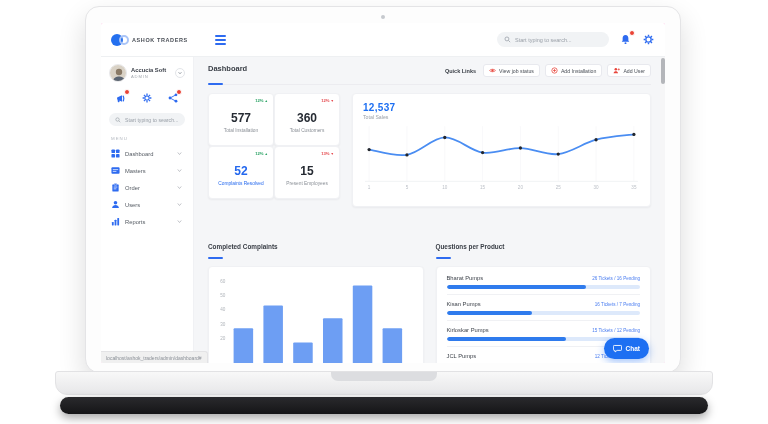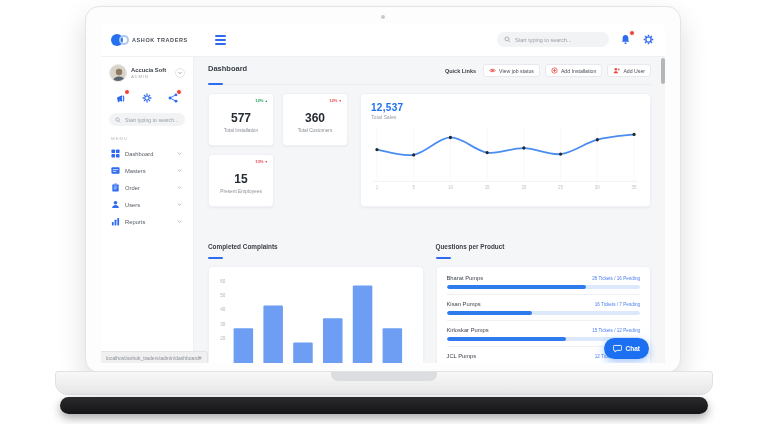--- a/index.html
+++ b/index.html
@@ -57,21 +57,21 @@
   .page-head { display:flex; align-items:flex-start; border-bottom:1px solid #ececf0; padding-bottom:7px; margin-bottom:8px; position:relative; }
   .page-title { font-size:7.5px; font-weight:bold; color:#383d45; }
   .title-accent { position:absolute; left:0; bottom:-1px; width:15px; height:2px; background:#2e6bf0; border-radius:1px; }
   .quick { margin-left:auto; display:flex; align-items:center; gap:5px; }
   .quick-label { font-size:5.5px; font-weight:bold; color:#3c4148; margin-right:2px; }
   .qa-btn { display:flex; align-items:center; gap:3px; background:#fff; border:1px solid #e8e9ee; border-radius:3px; height:13px; padding:0 5px; font-size:5.2px; color:#4a4f57; font-family:inherit; cursor:pointer; }
   .qa-icon { width:7px; height:7px; display:flex; }
 
   
   .stats-row { display:flex; gap:12px; }
-  .stats-grid { display:grid; grid-template-columns:66px 66px; grid-auto-rows:53px; gap:8px; flex:0 0 auto; }
+  .stats-grid { display:grid; grid-template-columns:66px 66px; grid-auto-rows:53px; flex:0 0 auto; }
   .stat-card { background:#fff; border:1px solid #f0f1f4; border-radius:4px; box-shadow:0 1px 2px rgba(16,24,40,.05); position:relative; display:flex; flex-direction:column; align-items:center; justify-content:center; padding-top:6px; }
   .stat-badge { position:absolute; top:4px; right:5px; font-size:4.2px; font-weight:bold; display:flex; gap:1px; align-items:center; }
   .stat-card.up .stat-badge { color:#27a162; }
   .stat-card.down .stat-badge { color:#e5484d; }
   .stat-card.up .tri::after { content:"▲"; font-size:3.5px; }
   .stat-card.down .tri::after { content:"▼"; font-size:3.5px; }
   .stat-value { font-size:12px; font-weight:bold; color:#262b33; line-height:1.1; }
   .stat-label { font-size:4.8px; color:#8b9097; margin-top:2px; }
   .stat-card.accent .stat-value, .stat-card.accent .stat-label { color:#2468ee; }
   .sales-card { flex:1; background:#fff; border:1px solid #f0f1f4; border-radius:4px; box-shadow:0 1px 2px rgba(16,24,40,.05); padding:8px 10px 2px 10px; height:114px; }
@@ -357,20 +357,28 @@
 
   <div class="stat-card down">
     <div class="stat-badge">
                   <span>12%</span>
                   <span class="tri"></span>
                 </div>
     <div class="stat-value">360</div>
     <div class="stat-label">Total Customers</div>
   </div>
 
+  <div class="stat-card up accent">
+    <div class="stat-badge">
+                  <span>12%</span>
+                  <span class="tri"></span>
+                </div>
+    <div class="stat-value">52</div>
+    <div class="stat-label">Complaints Resolved</div>
+  </div>
 
   <div class="stat-card down">
     <div class="stat-badge">
                   <span>13%</span>
                   <span class="tri"></span>
                 </div>
     <div class="stat-value">15</div>
     <div class="stat-label">Present Employees</div>
   </div>
 </div>

